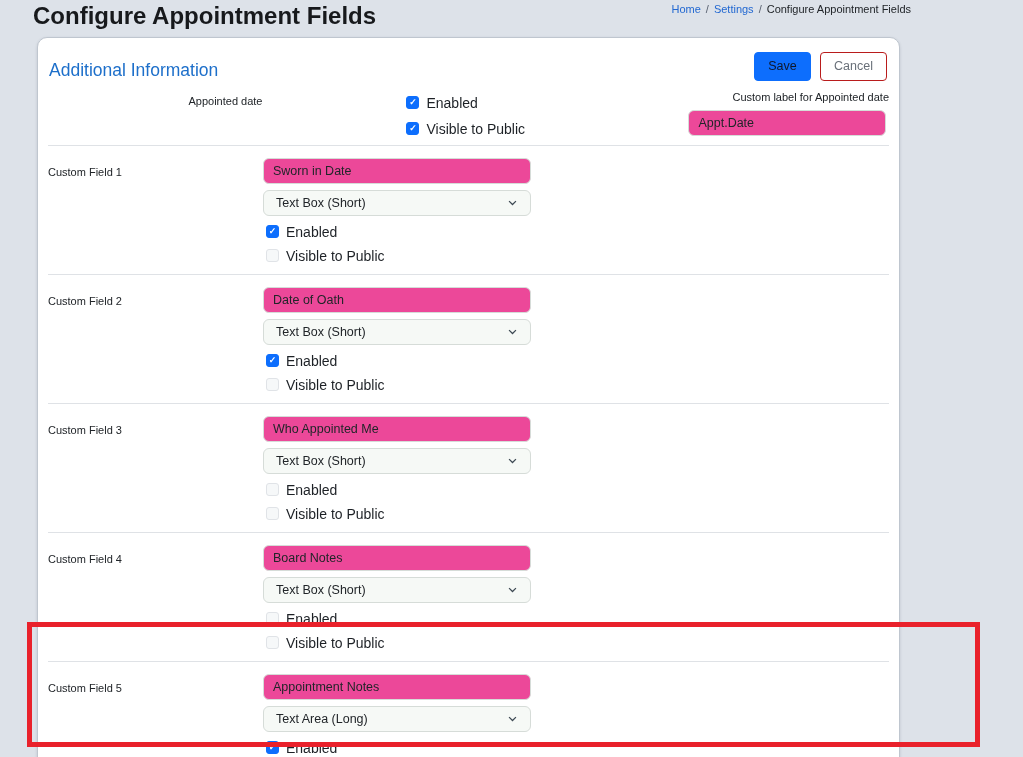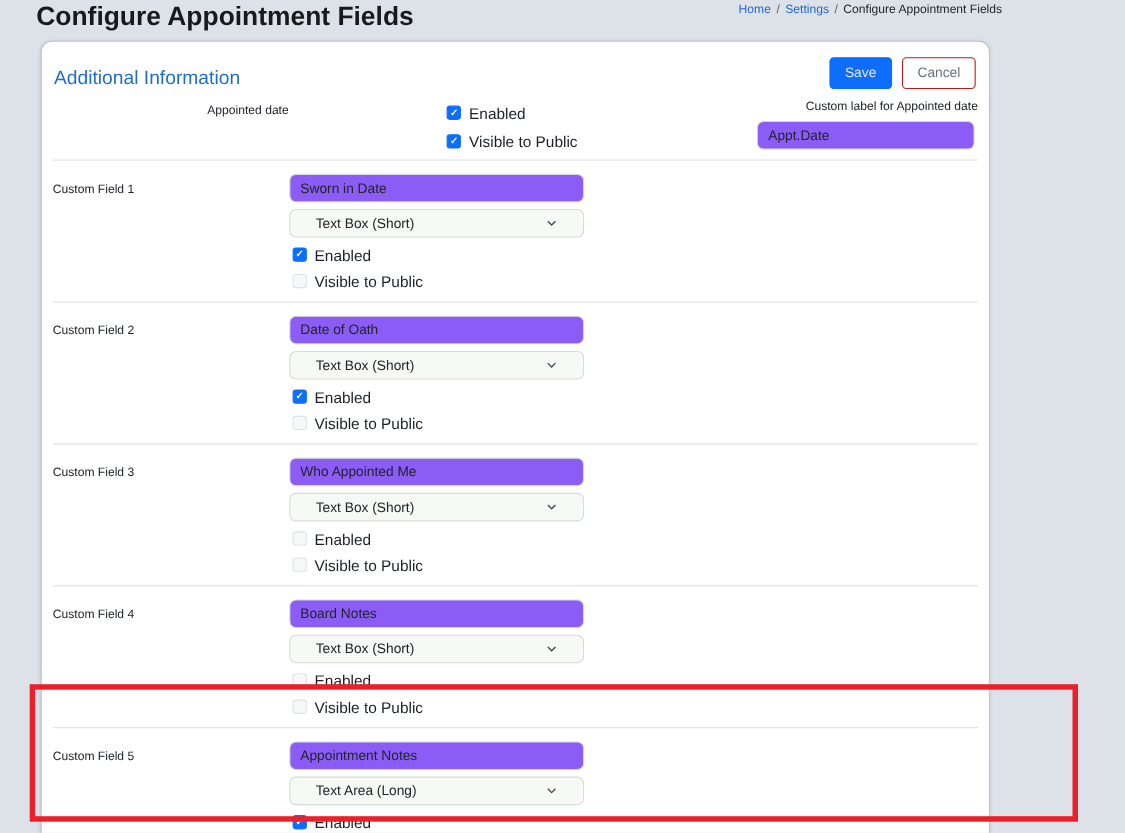--- a/index.html
+++ b/index.html
@@ -36,51 +36,51 @@
   .card-header {
     display: flex; justify-content: space-between; align-items: flex-end;
     padding: 14px 2px 0 1px;
   }
   .section-title { font-size: 17.5px; font-weight: 400; color: #1d6fca; }
   .btn {
     font-family: "Liberation Sans", sans-serif;
     font-size: 12.5px; line-height: 1;
     padding: 7px 13px; border-radius: 4px; cursor: pointer;
   }
-  .btn-save { background: #0d6efd; border: 1px solid #0d6efd; color: #e5e5e5; }
+  .btn-save { background: #0d6efd; border: 1px solid #0d6efd; color: #0f172a; }
   .btn-cancel { background: #fff; border: 1px solid #b91c1c; color: #697079; margin-left: 5px; }
   
   .row { display: flex; }
   .row-appointed { margin-top: 10px; padding-bottom 4px; }
   .col-label { width: 215px; font-size: 11px; padding-top: 4px; }
   .col-mid { width: 268px; }
   .col-right { margin-left: 17px; }
   .field-row .col-label { padding-top: 8px; }
   hr.divider { border: none; border-top: 1px solid #dfe2e6; margin: 0; }
   .row-appointed { padding-bottom: 8px; justify-content: flex-end; }
   .field-row { padding: 12px 0 10px 0; }
   
   .text-input {
     display: block;
     width: 268px; height: 26px;
-    background: #8b5cf6;
+    background: #ec4899;
     border: 1px solid #d6dcd8;
     border-radius: 6px;
     padding: 0 9px;
     font-family: "Liberation Sans", sans-serif;
     font-size: 12.5px; color: #212529;
     outline: none;
   }
   .text-input.small { width: 198px; }
   .select-box {
     width: 268px; height: 26px;
     background: #f6f9f6;
     border: 1px solid #d6dcd8;
     border-radius: 6px;
-    padding: 0 23px;
+    padding: 0 12px;
     font-size: 12.5px; color: #212529;
     display: flex; align-items: center; justify-content: space-between;
     margin-top: 6px; cursor: pointer;
   }
   .chev { width: 11px; height: 11px; flex: 0 0 auto; }
   .caption { font-size: 11px; margin-bottom: 7px; margin-left: 44px; }
   
   .check-row { display: flex; align-items: center; margin-top: 8px; margin-left: 3px; }
   .check-row.first-mid { margin-top: 4px; }
   .checkbox {

